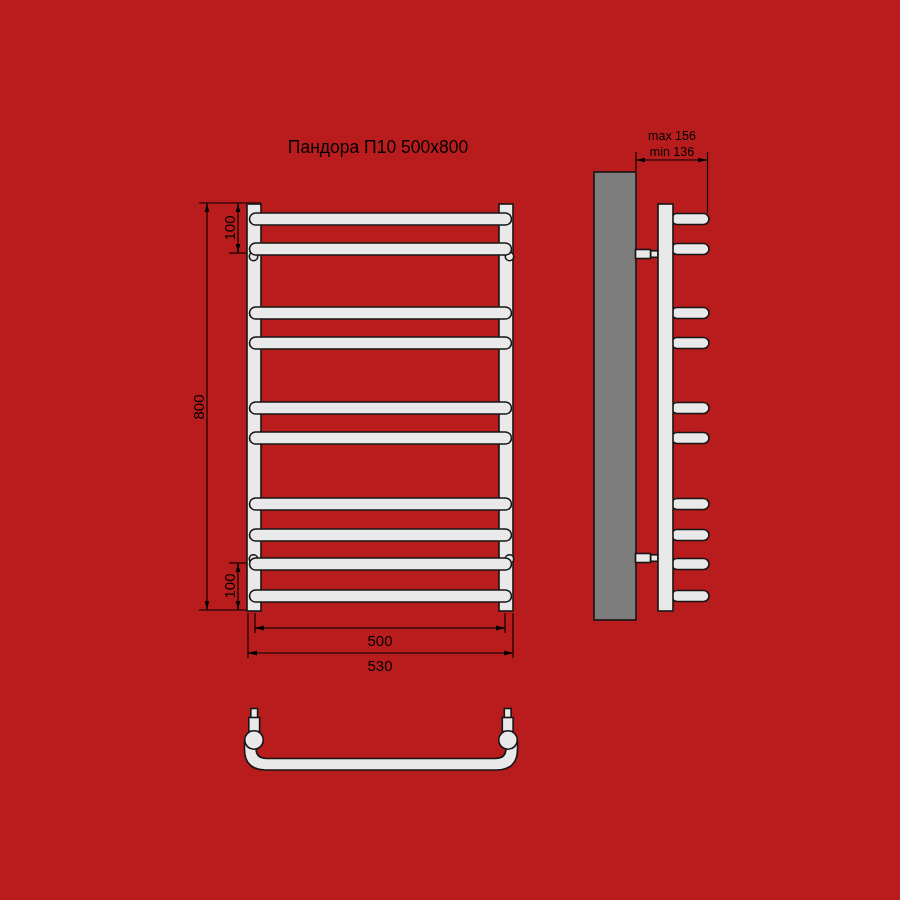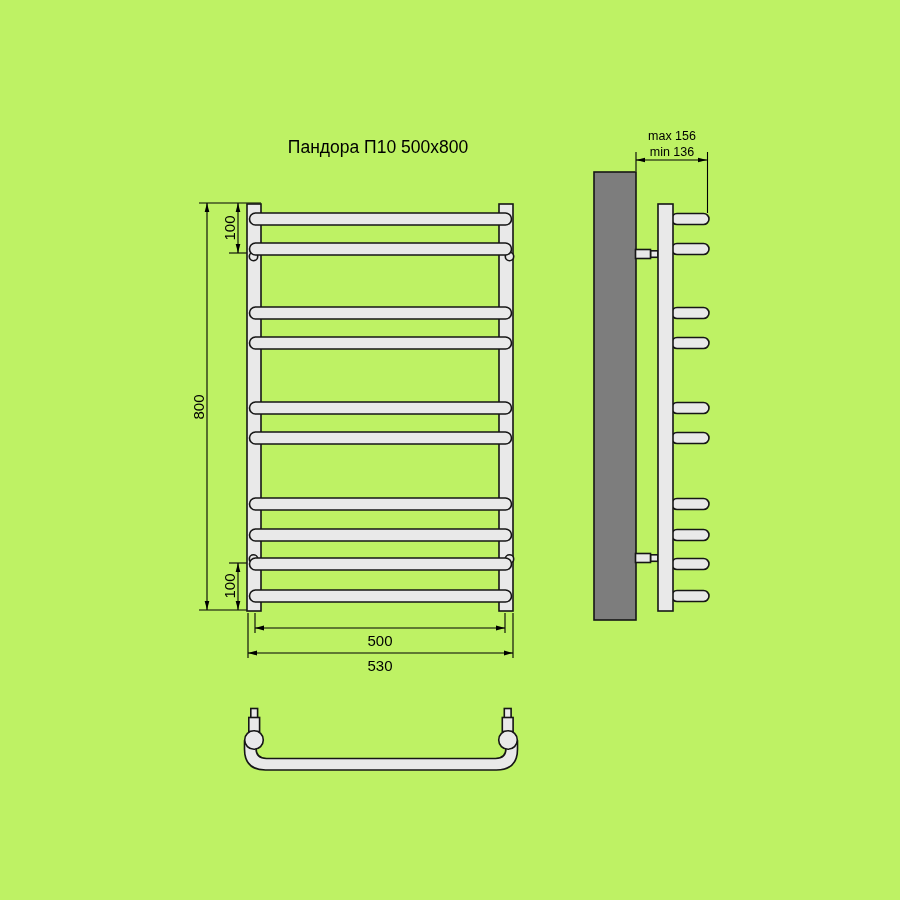--- a/index.html
+++ b/index.html
@@ -1,16 +1,16 @@
 <!DOCTYPE html>
 <html><head>
 <meta charset="utf-8">
 <style>
   html,body{margin:0;padding:0;background:#ffffff;}
-  #canvas{position:relative;width:900px;height:900px;background:#bef264;overflow:hidden;
+  #canvas{position:relative;width:900px;height:900px;background:#b91c1c;overflow:hidden;
           font-family:"Liberation Sans",sans-serif;}
   svg{position:absolute;left:0;top:0;}
   .outline{stroke:#161616;stroke-width:1.6;fill:#e9e9e9;}
   .wall{stroke:#161616;stroke-width:1.6;fill:#7d7d7d;}
   .dim{stroke:#000000;stroke-width:1.1;fill:none;}
   .arr{fill:#000000;stroke:none;}
   .dimtext{font-size:15px;fill:#000000;}
   .dimtext-small{font-size:12.5px;fill:#000000;}
   .title{font-size:17.5px;fill:#000000;}
 </style>

